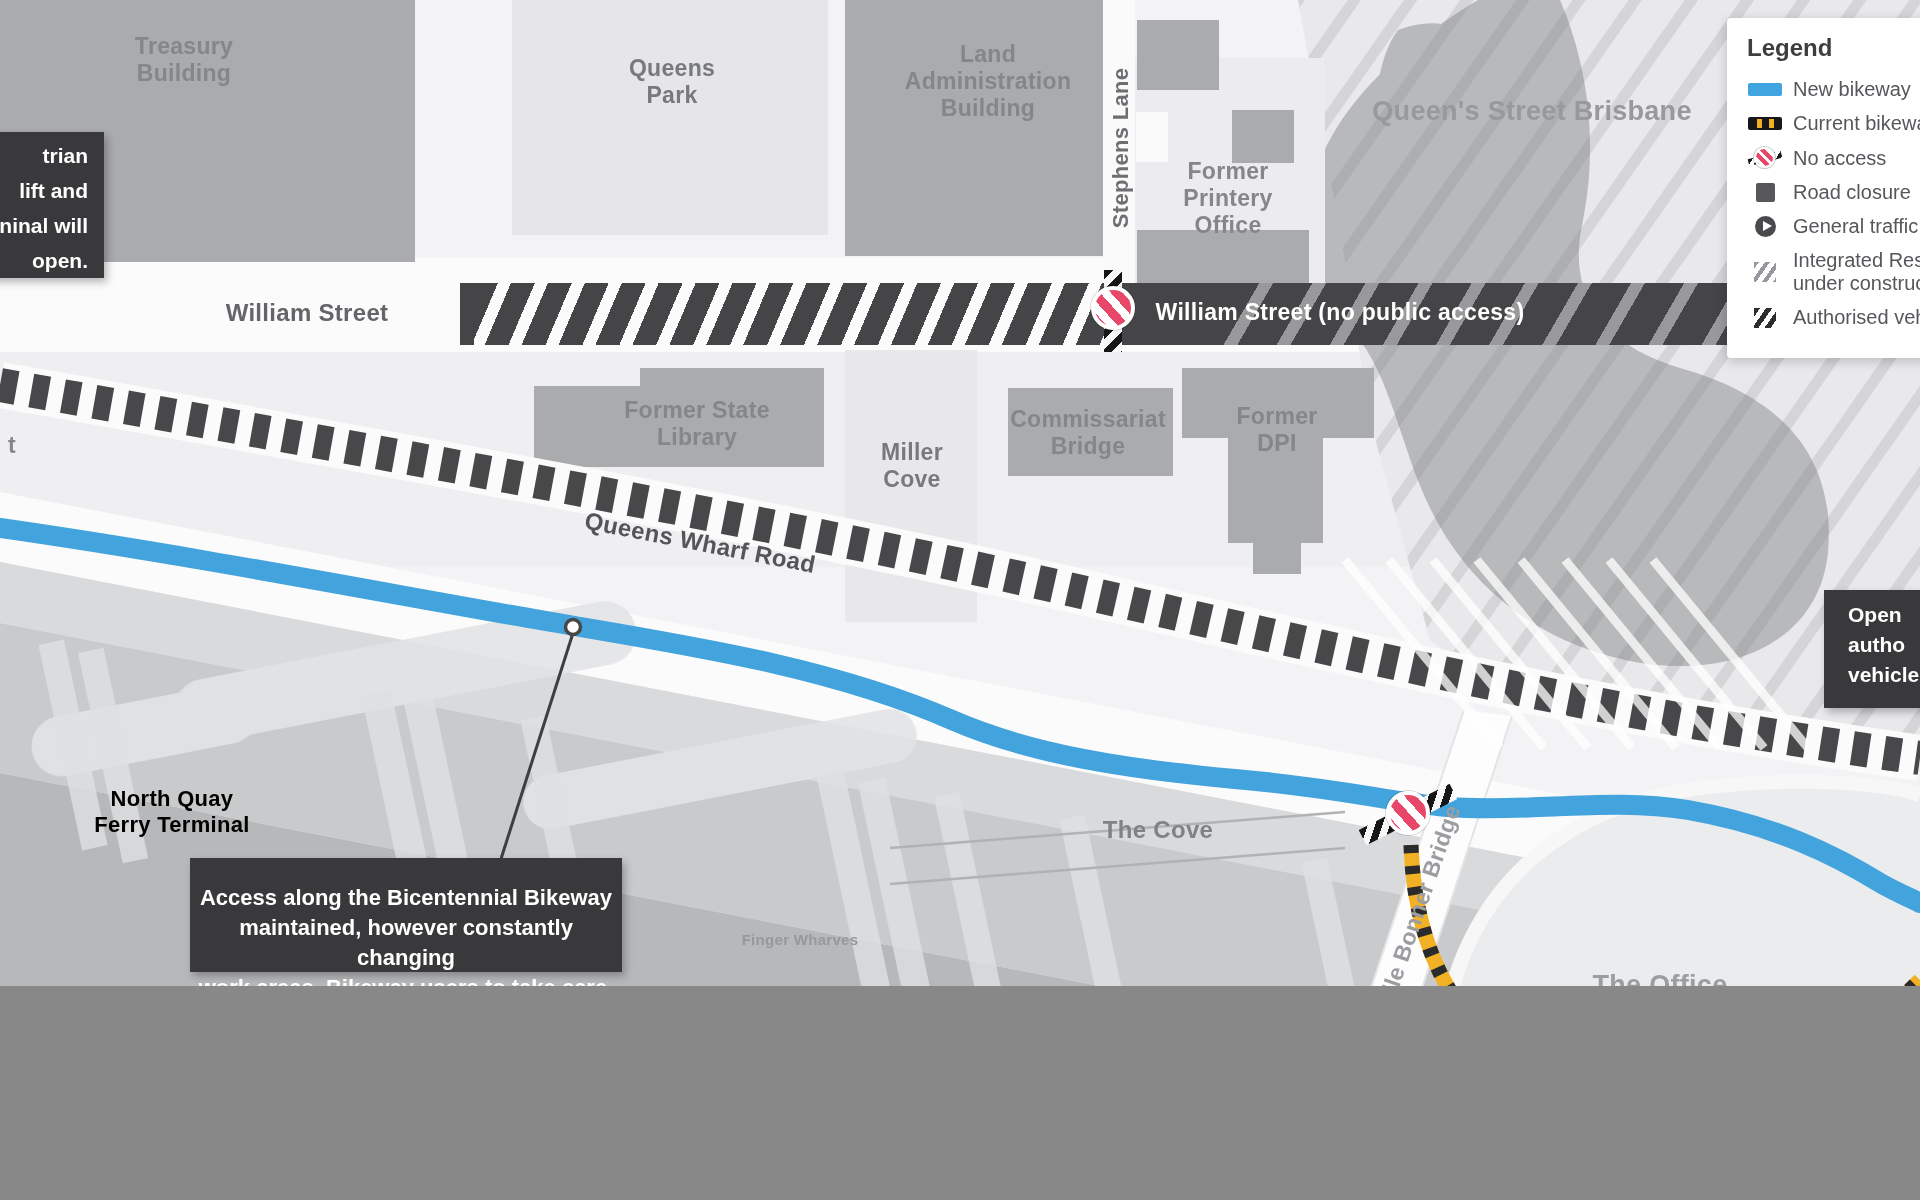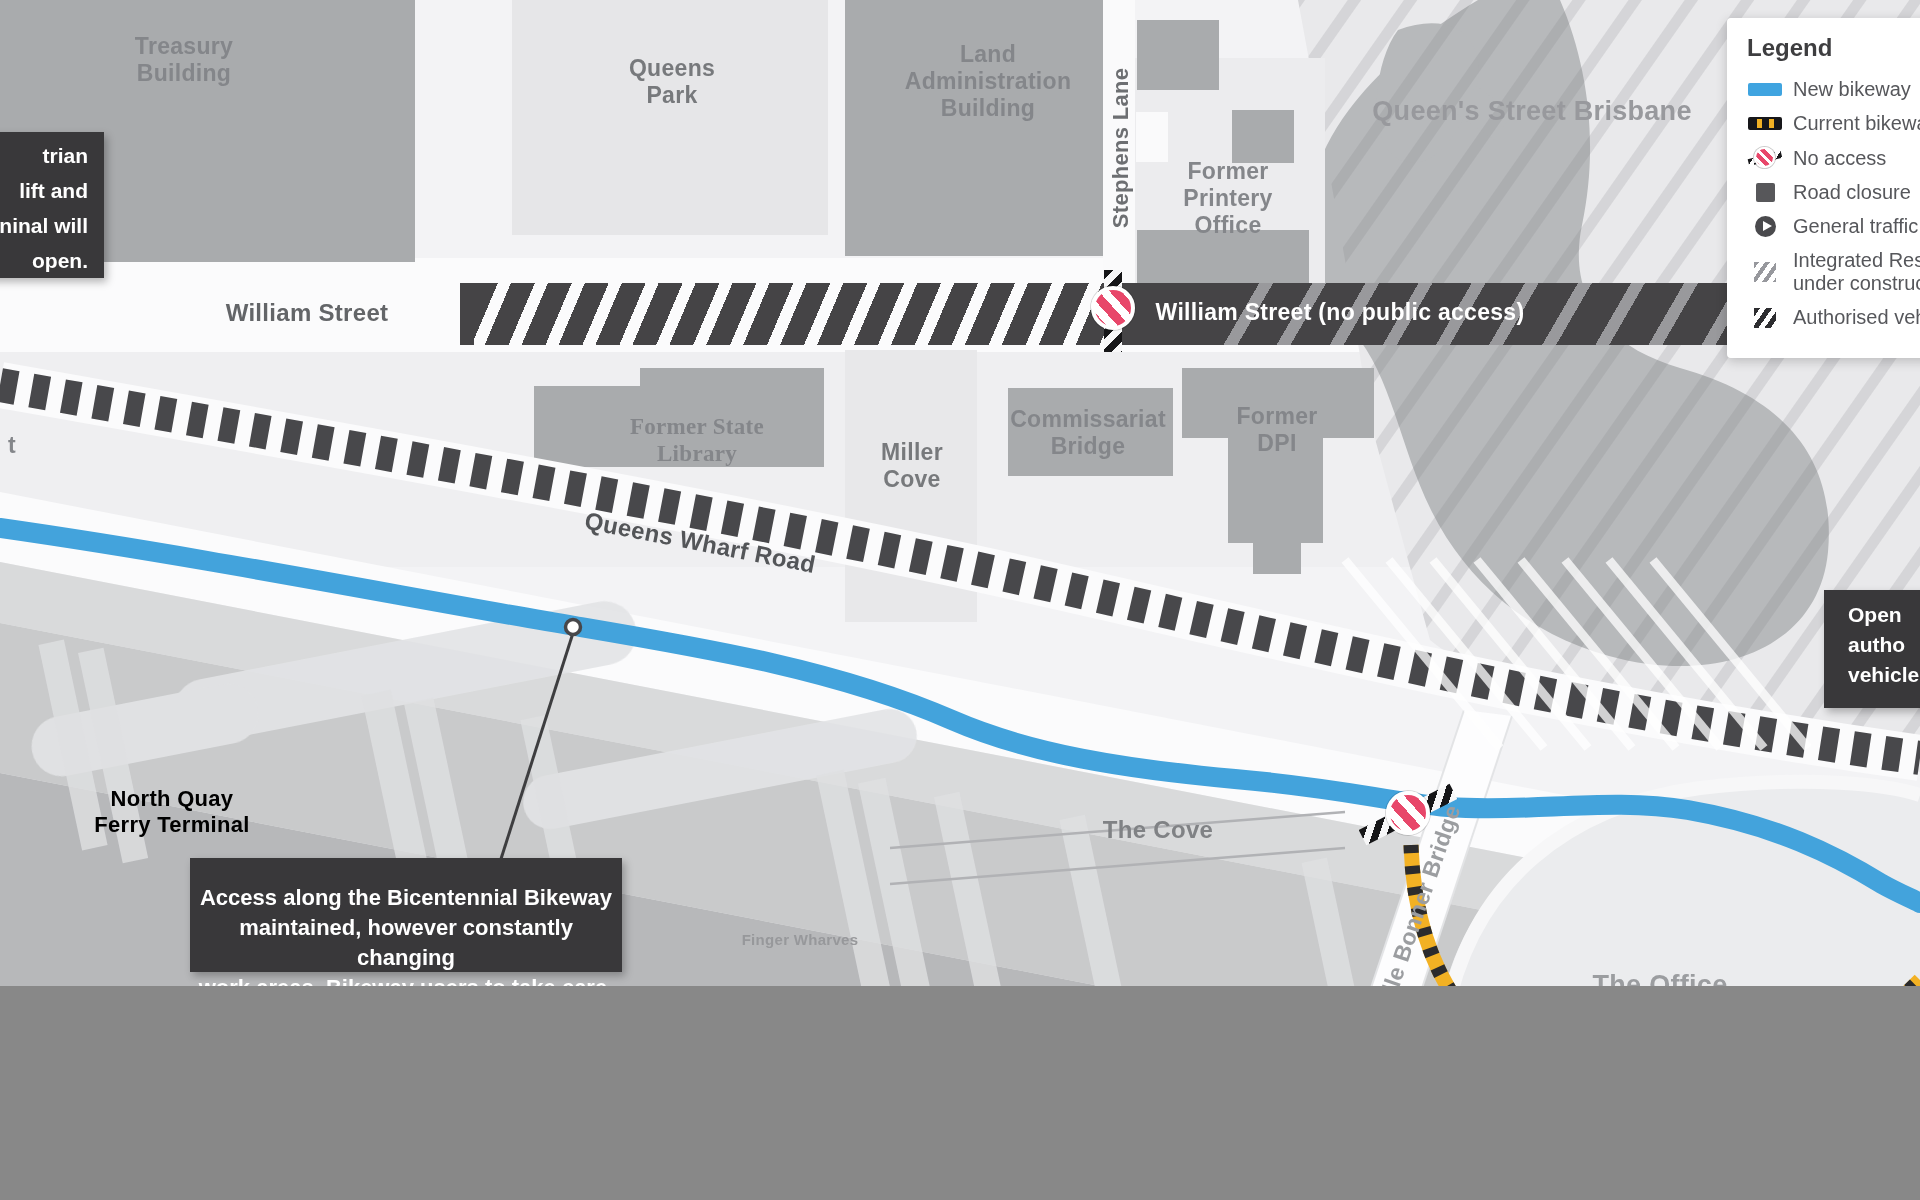--- a/index.html
+++ b/index.html
@@ -185,21 +185,21 @@
   <div class="lbl bld" style="left:988px;top:82px;">Land
 Administration
 Building</div>
   <div class="lbl bld" style="left:1228px;top:199px;">Former
 Printery
 Office</div>
   <div class="lbl street" style="left:1121px;top:148px;transform:translate(-50%,-50%) rotate(-90deg);font-size:22px;color:#6d6f72;">Stephens Lane</div>
   <div class="lbl soft" style="left:1532px;top:112px;font-size:27px;color:#98999d;">Queen's Street Brisbane</div>
   <div class="lbl street" style="left:307px;top:313px;">William Street</div>
   <div class="lbl" style="left:1340px;top:313px;color:#fff;font-size:23px;white-space:nowrap;">William Street (no public access)</div>
-  <div class="lbl bld" style="left:697px;top:440px;font-family:Liberation Serif, serif;">Former State
+  <div class="lbl bld" style="left:697px;top:424px;">Former State
 Library</div>
   <div class="lbl bld" style="left:912px;top:466px;color:#77797c;">Miller
 Cove</div>
   <div class="lbl bld" style="left:1088px;top:433px;">Commissariat
 Bridge</div>
   <div class="lbl bld" style="left:1277px;top:430px;">Former
 DPI</div>
   <div class="lbl street" style="left:700px;top:543px;transform:translate(-50%,-50%) rotate(11deg);white-space:nowrap;color:#535558;">Queens Wharf Road</div>
   <div class="lbl" style="left:172px;top:812px;font-size:22px;color:#000000;">North Quay
 Ferry Terminal</div>

